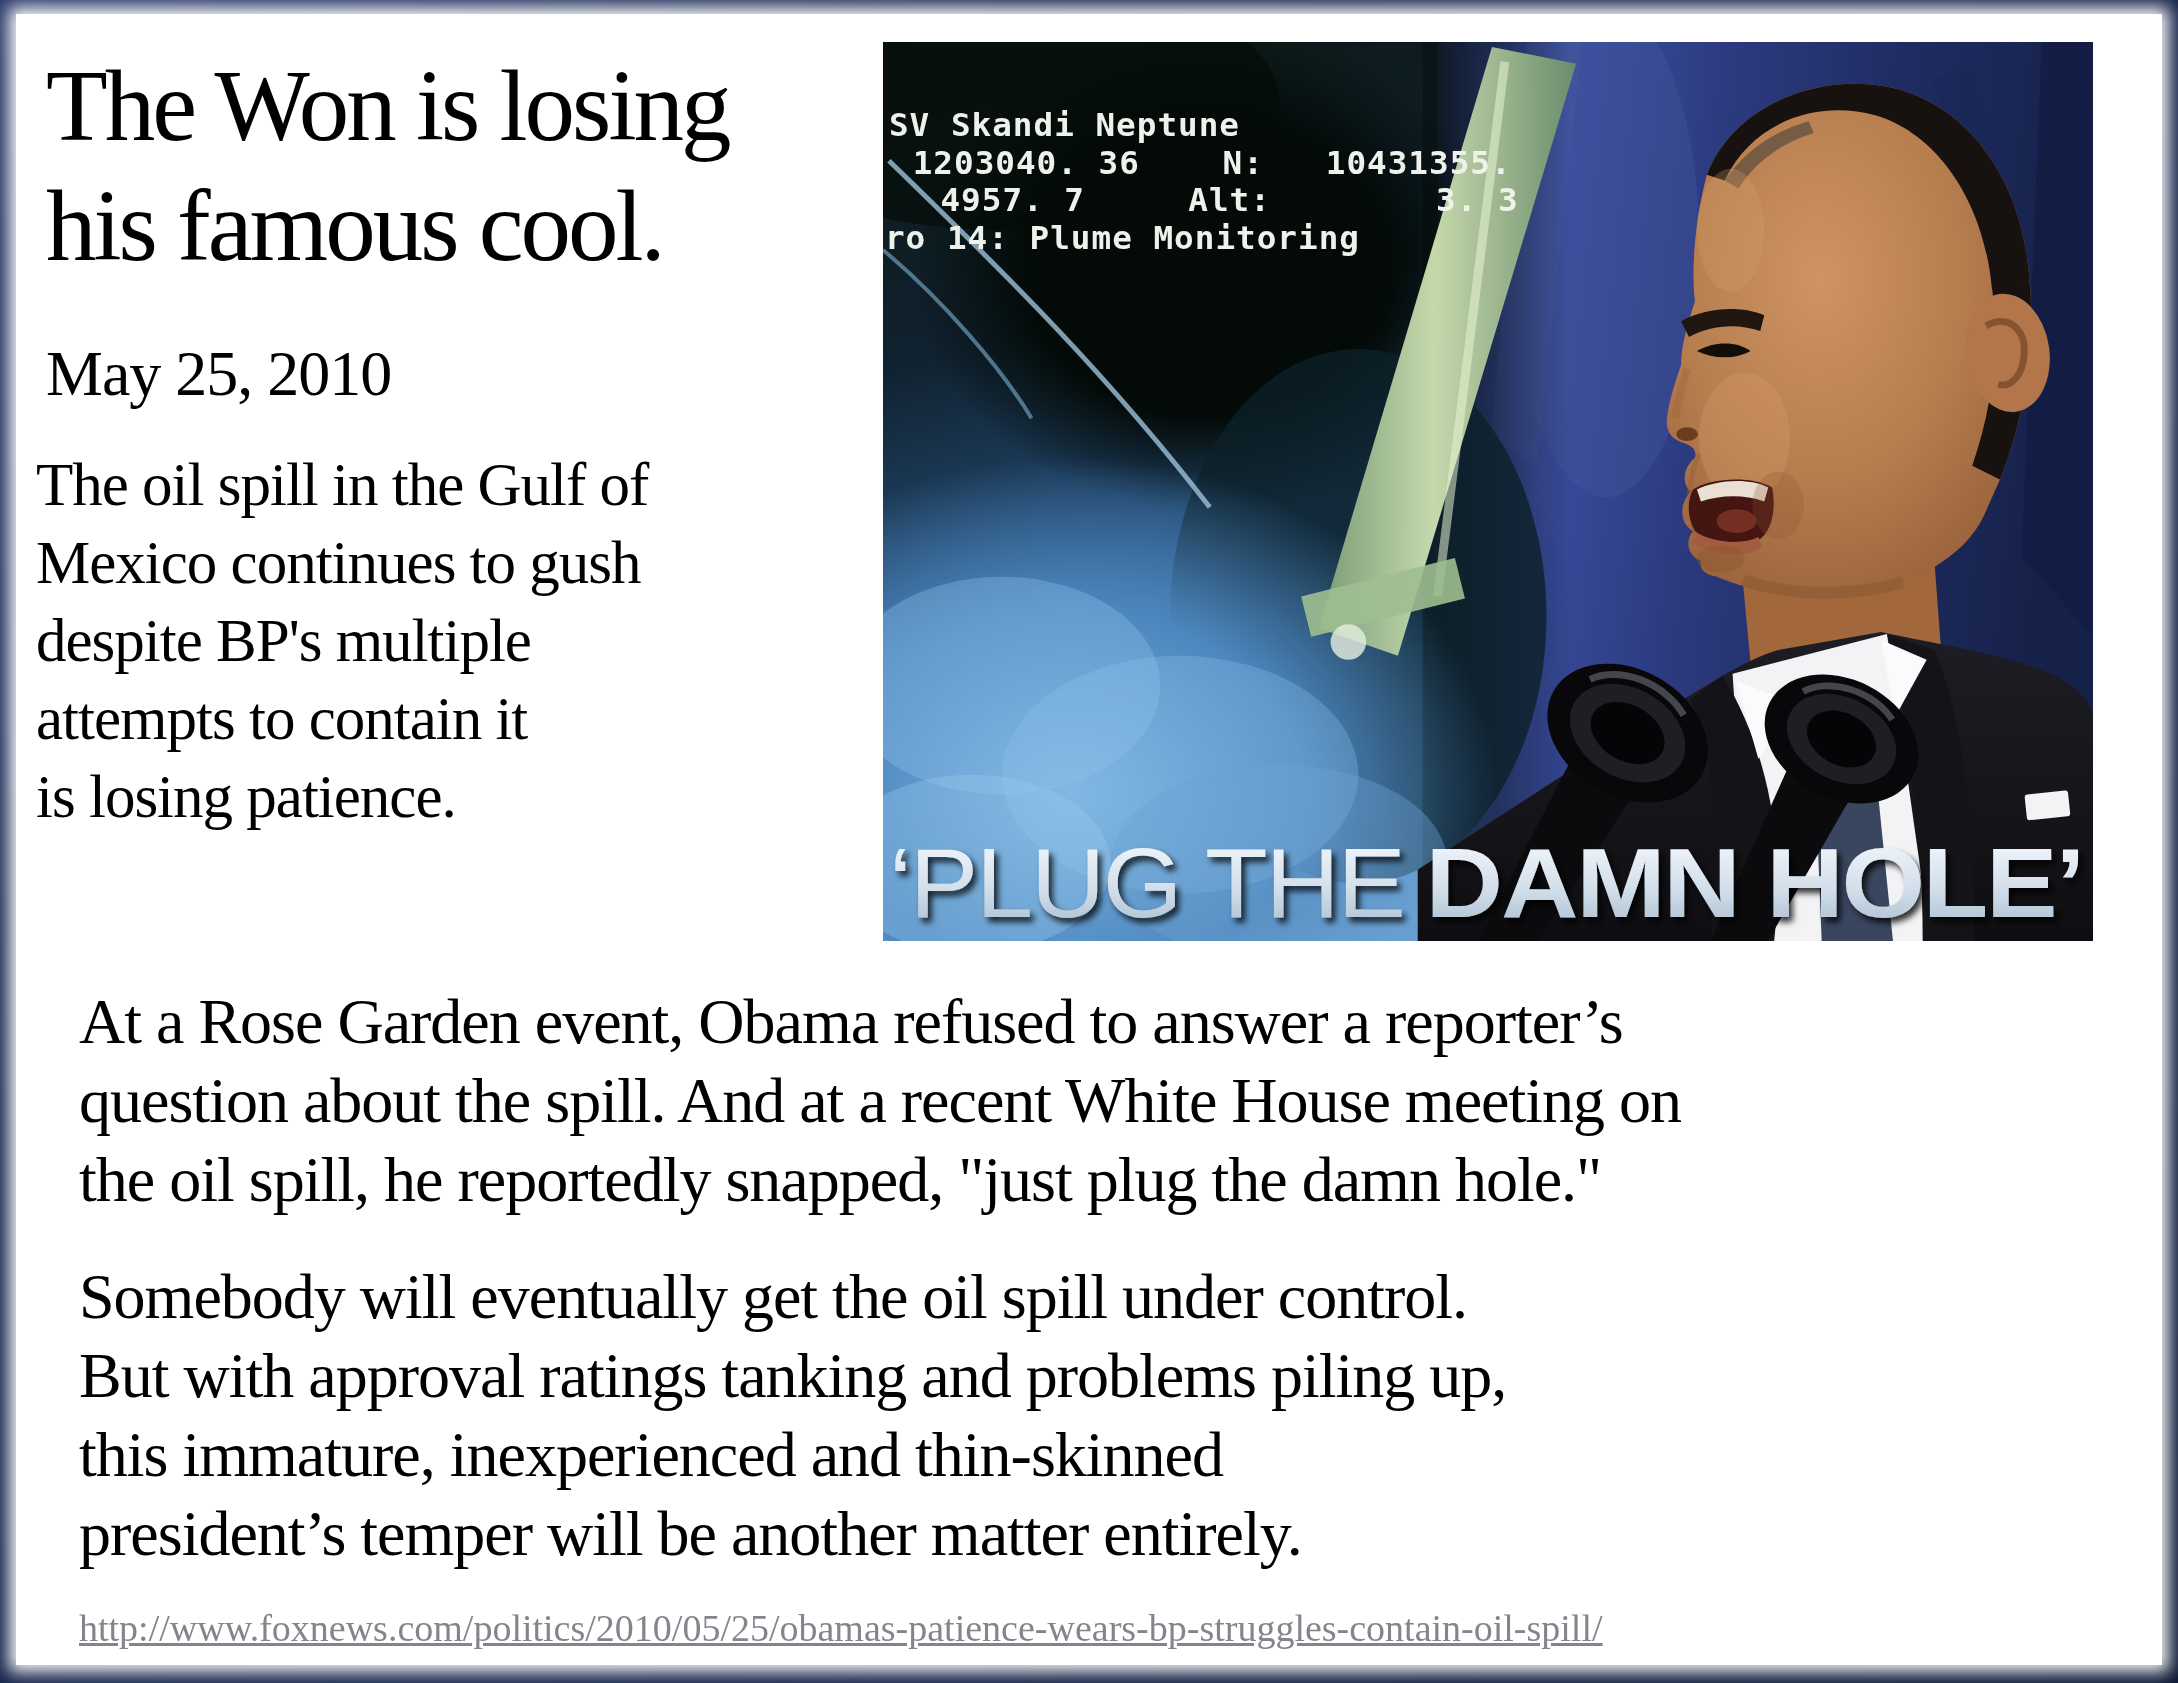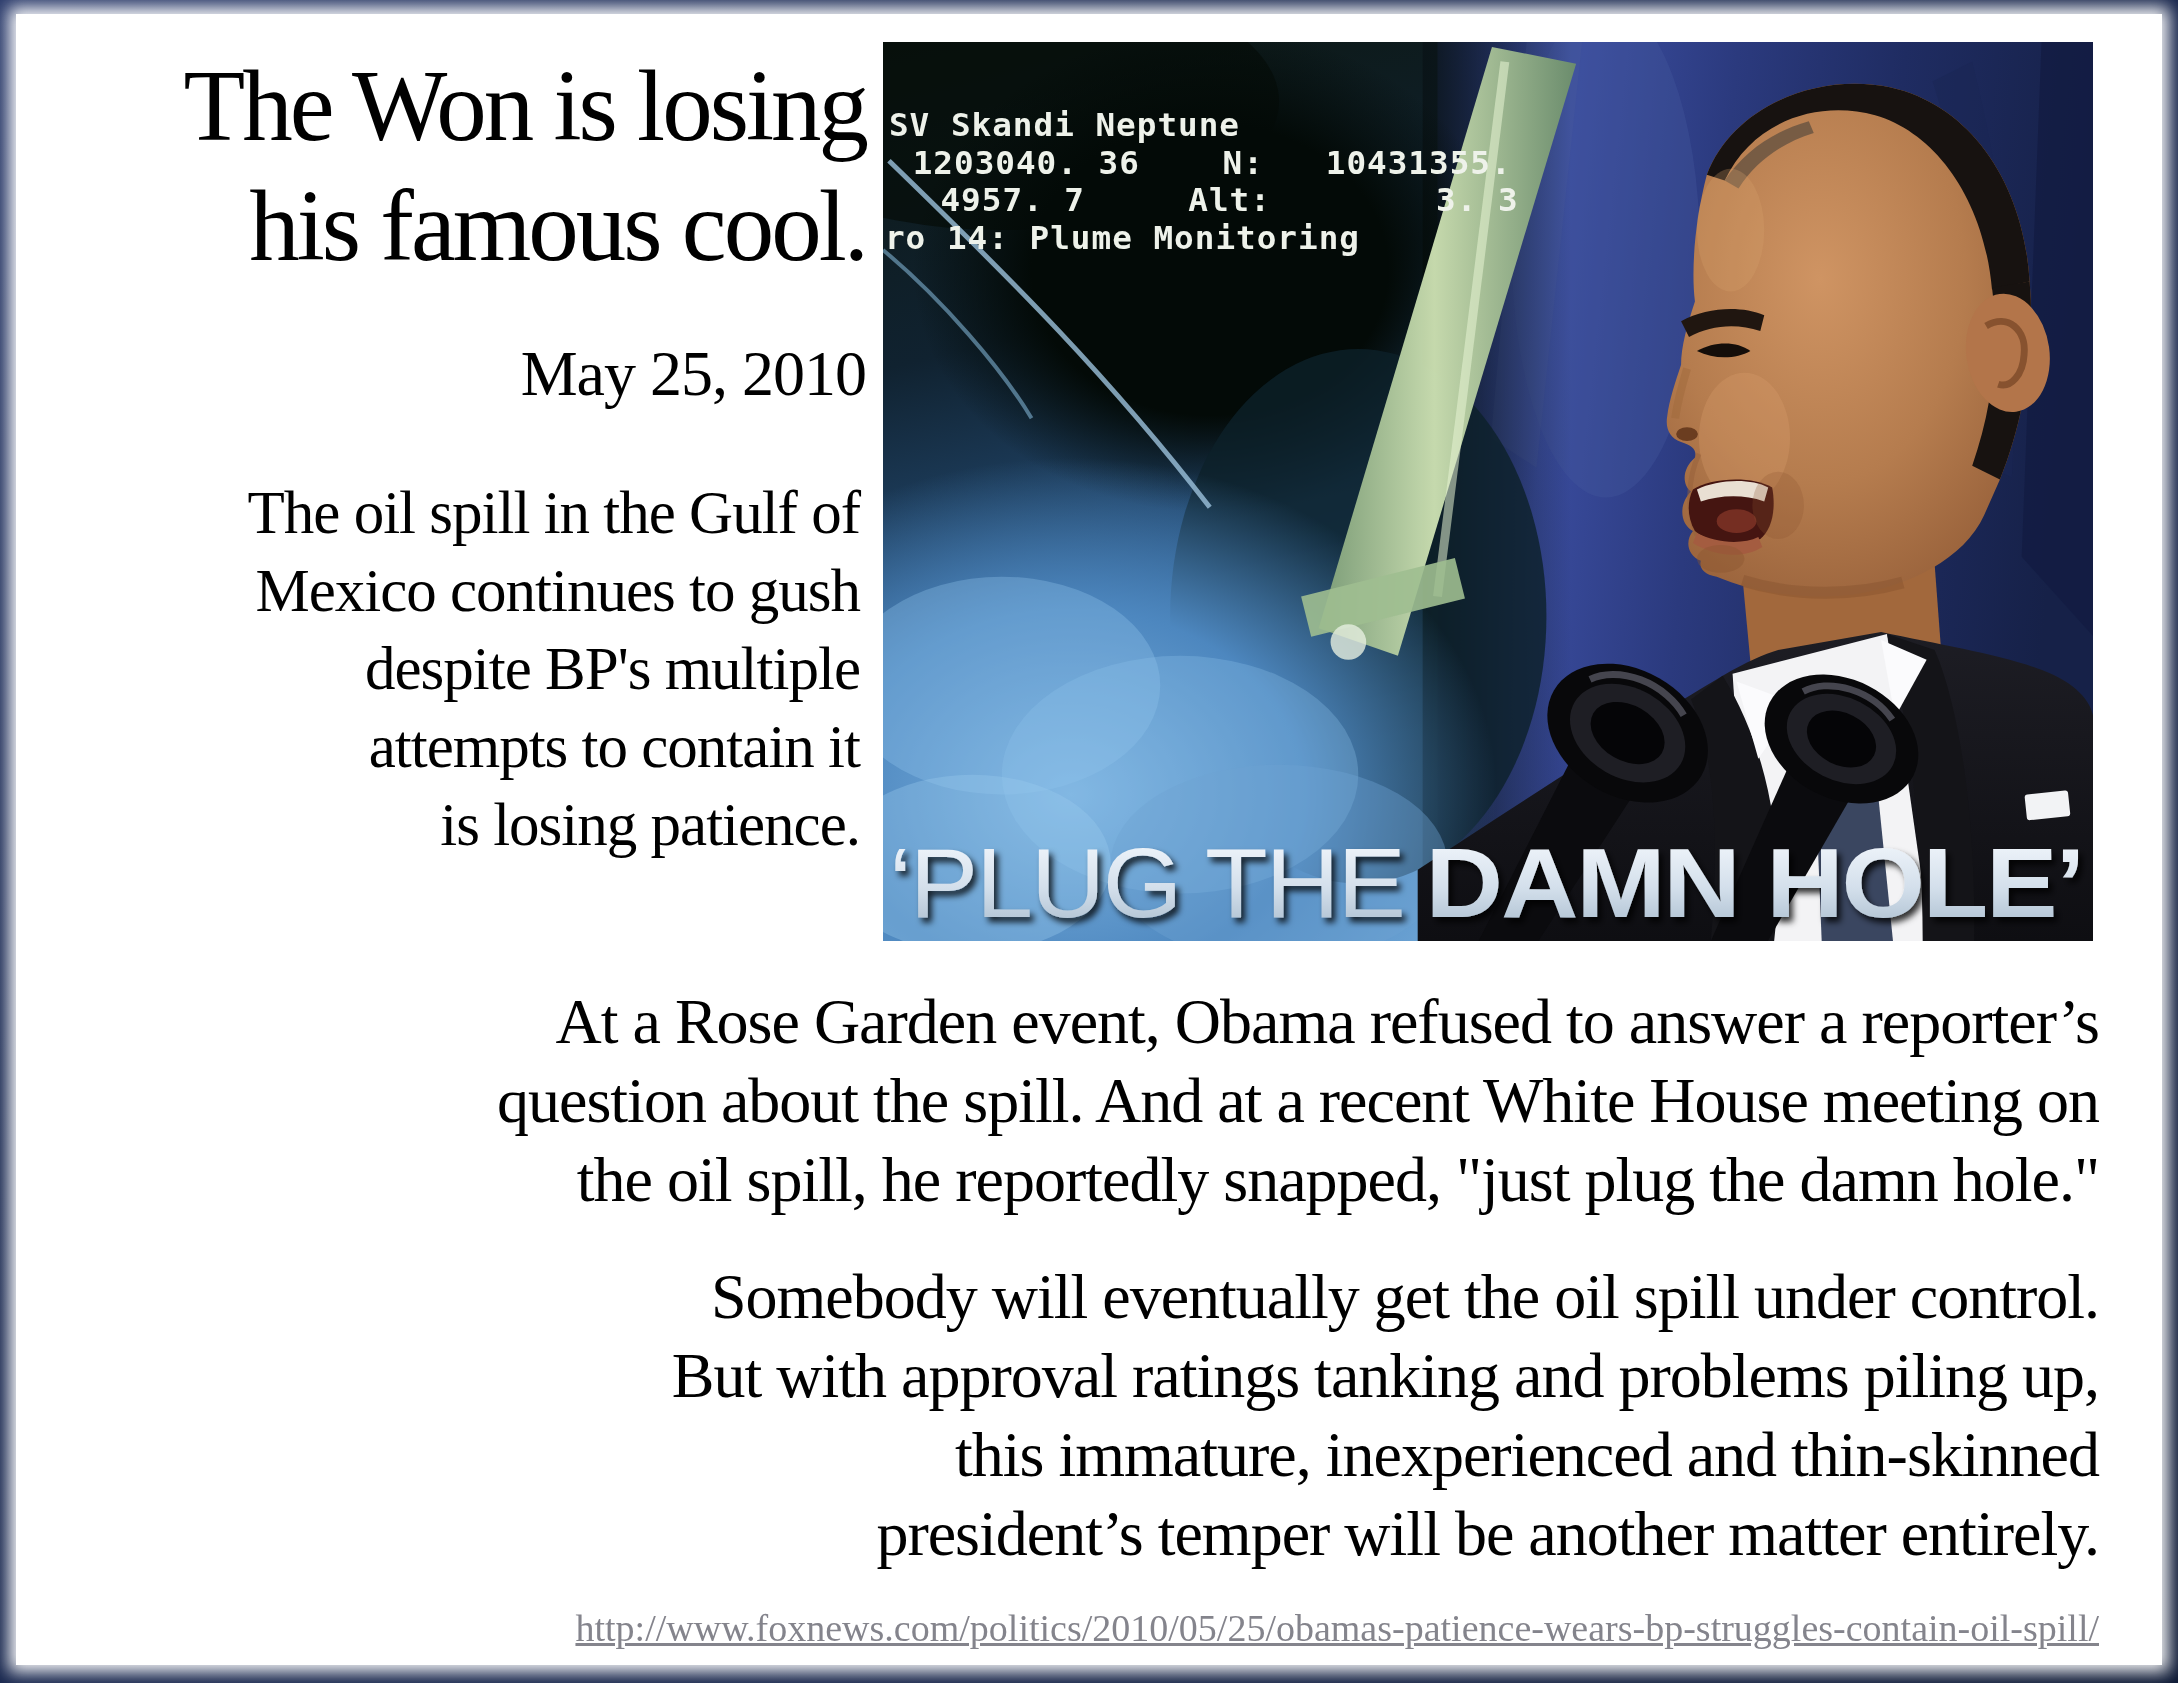--- a/index.html
+++ b/index.html
@@ -10,33 +10,33 @@
     overflow:hidden;
     font-family:"Liberation Serif", serif;
   }
   .white-panel {
     position:absolute;
     left:18px; top:16px; right:18px; bottom:20px;
     background:#ffffff;
     box-shadow: 0 0 0 2px #ffffff, 0 0 16px 9px rgba(255,255,255,0.97);
   }
   .abs { position:absolute; }
-  .center { text-align:right; }
+  .center { text-align:left; }
   .headline {
     left:46px; top:46px; width:820px;
     font-size:101px; line-height:120px; letter-spacing:-3px;
     color:#000;
   }
   .date-line {
     left:46px; top:337px; width:820px;
     font-size:64px; color:#000; letter-spacing:-1px;
   }
   .left-para {
-    left:20px; top:446px; width:840px;
-    font-size:61px; line-height:78px; letter-spacing:-1px; color:#000;margin-top:28px;
+    left:36px; top:446px; width:840px;
+    font-size:61px; line-height:78px; letter-spacing:-1px; color:#000;
   }
   .photo {
     left:883px; top:42px; width:1082px; height:899px;
   }
   .photo svg { display:block; width:1210px; height:899px; }
   .body-para1 {
     left:79px; top:982px; width:2020px;
     font-size:64px; line-height:79px; letter-spacing:-1px; color:#000;
   }
   .body-para2 {

